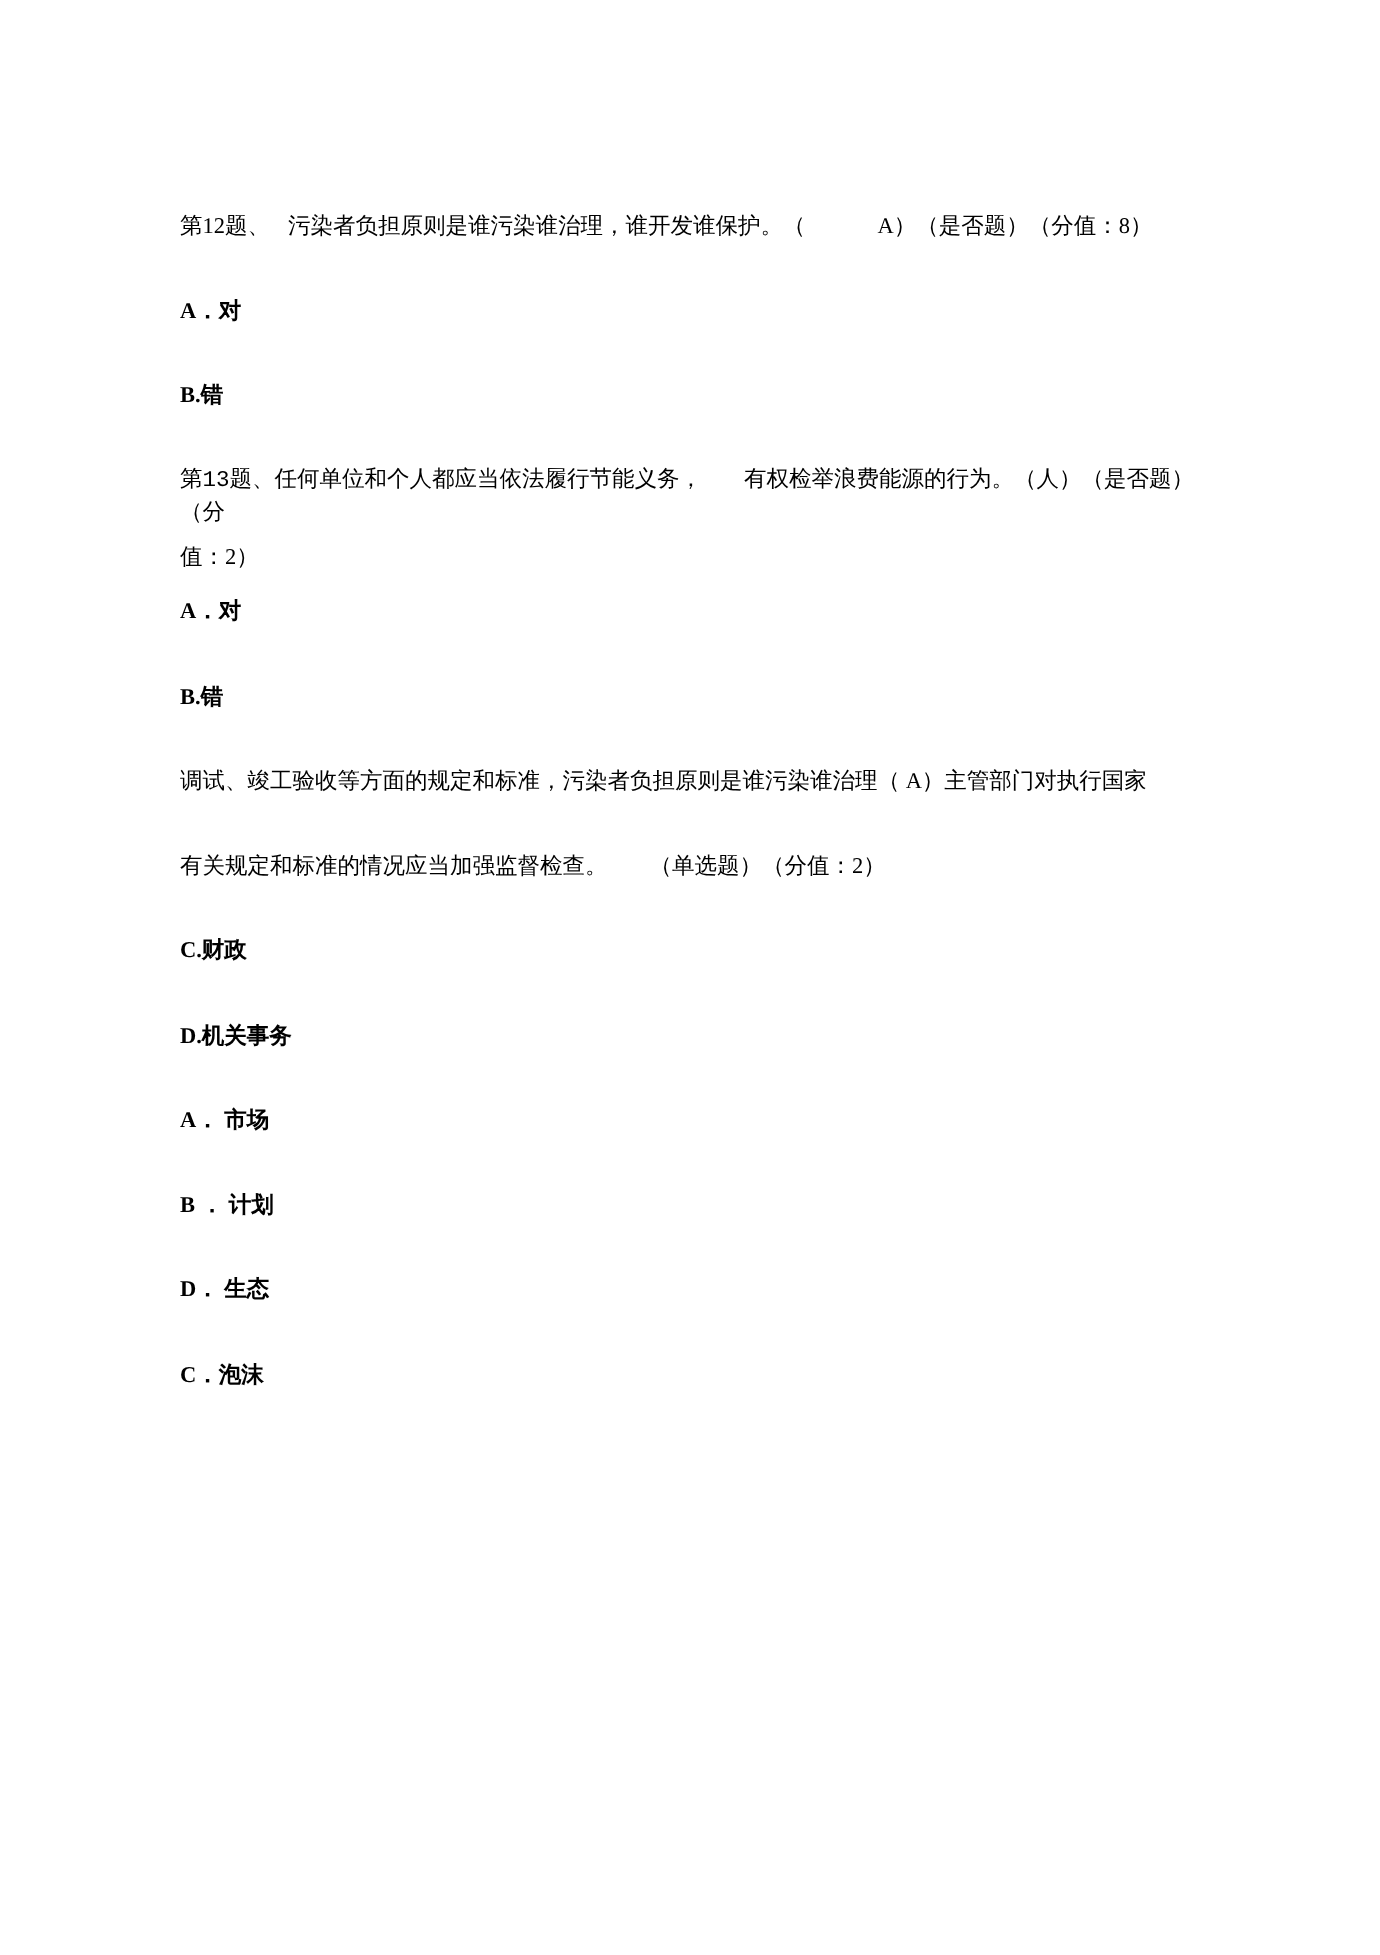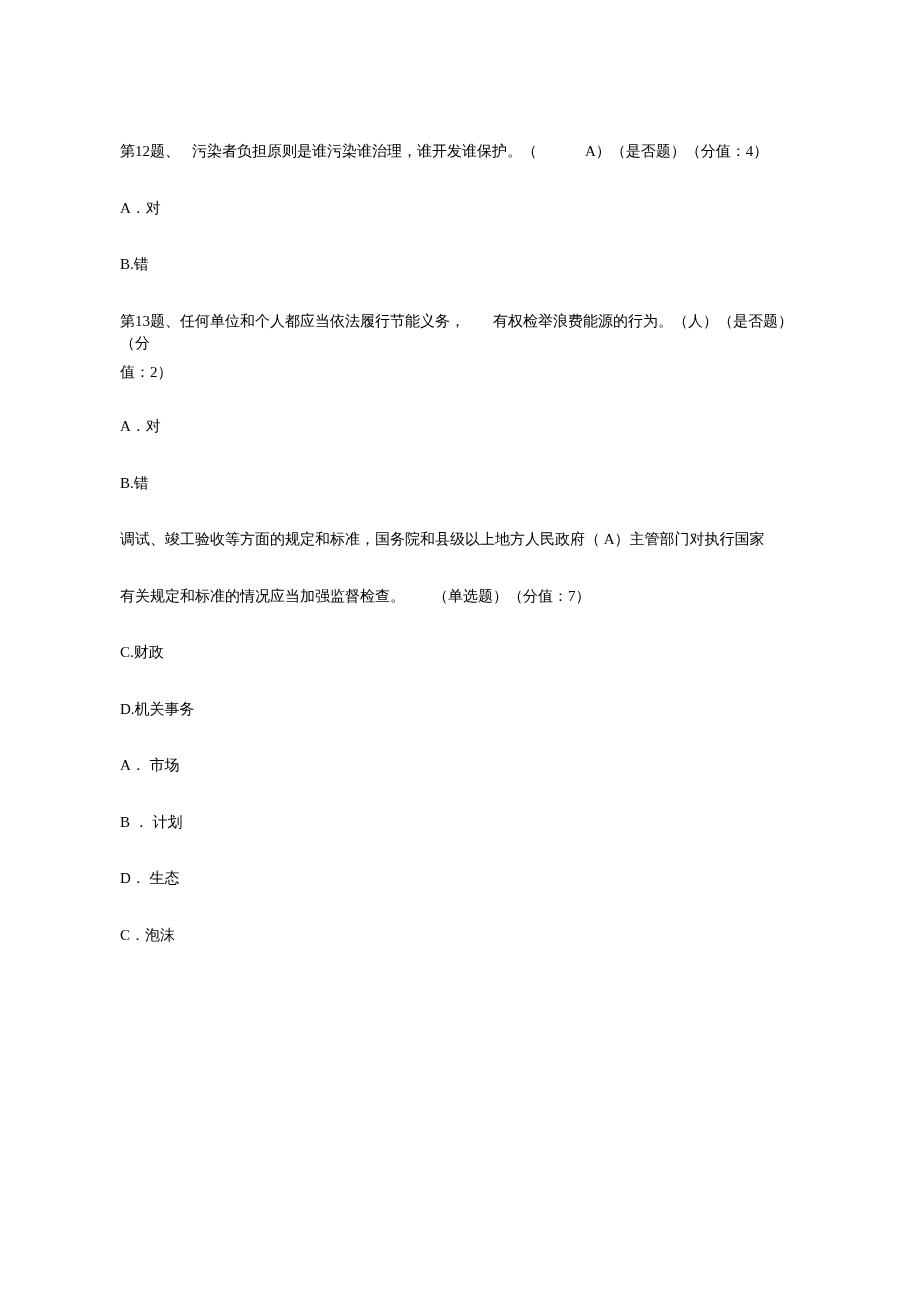--- a/index.html
+++ b/index.html
@@ -17,64 +17,66 @@
       line-height: 1.5;
     }
     .question-block {
       margin-bottom: 8px;
     }
     .q-line {
       margin-bottom: 34px;
     }
     .q-line-split {
       margin-bottom: 6px;
+      font-family: Liberation Mono, monospace;
     }
     .q-line-cont {
-      margin-bottom: 32px;
+      margin-bottom: 14px;
     }
     .opt {
       margin-bottom: 34px;
+      font-weight: bold;
     }
     .gap-big {
       display: inline-block;
       width: 48px;
     }
     .gap-med {
       display: inline-block;
       width: 28px;
     }
     .gap-sm {
       display: inline-block;
       width: 12px;
     }
   </style>
 </head>
 <body>
 
 <div class="question-block">
   <div class="q-line">
-    <span>第12题、</span><span class="gap-sm"></span><span>污染者负担原则是谁污染谁治理，谁开发谁保护。（</span><span class="gap-big"></span><span>A）（是否题）（分值：4）</span>
+    <span>第12题、</span><span class="gap-sm"></span><span>污染者负担原则是谁污染谁治理，谁开发谁保护。（</span><span class="gap-big"></span><span>A）（是否题）（分值：8）</span>
   </div>
   <div class="opt">A．对</div>
   <div class="opt">B.错</div>
 </div>
 
 <div class="question-block">
   <div class="q-line-split">
     <span>第13题、任何单位和个人都应当依法履行节能义务，</span><span class="gap-med"></span><span>有权检举浪费能源的行为。（人）（是否题）（分</span>
   </div>
   <div class="q-line-cont">值：2）</div>
   <div class="opt">A．对</div>
   <div class="opt">B.错</div>
 </div>
 
 <div class="question-block">
-  <div class="q-line">调试、竣工验收等方面的规定和标准，国务院和县级以上地方人民政府（ A）主管部门对执行国家</div>
+  <div class="q-line">调试、竣工验收等方面的规定和标准，污染者负担原则是谁污染谁治理（ A）主管部门对执行国家</div>
   <div class="q-line">
-    <span>有关规定和标准的情况应当加强监督检查。</span><span class="gap-med"></span><span>（单选题）（分值：7）</span>
+    <span>有关规定和标准的情况应当加强监督检查。</span><span class="gap-med"></span><span>（单选题）（分值：2）</span>
   </div>
   <div class="opt">C.财政</div>
   <div class="opt">D.机关事务</div>
 </div>
 
 <div class="question-block">
   <div class="opt">A． 市场</div>
   <div class="opt">B ． 计划</div>
   <div class="opt">D． 生态</div>
   <div class="opt">C．泡沫</div>

